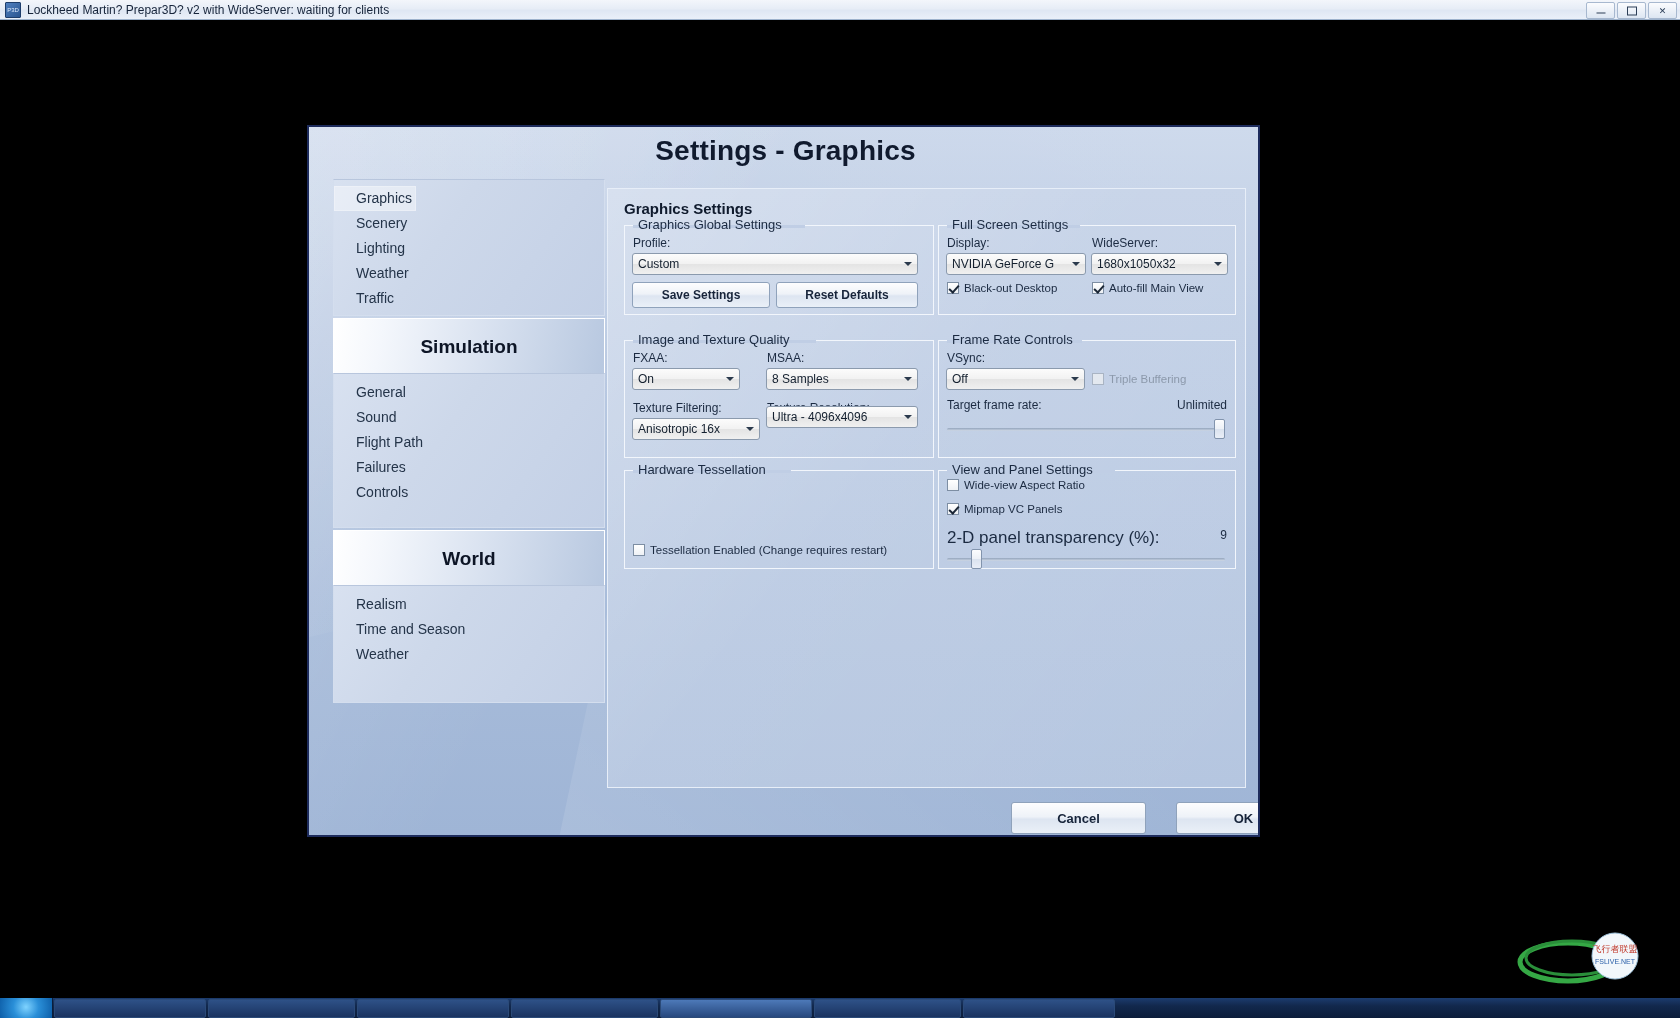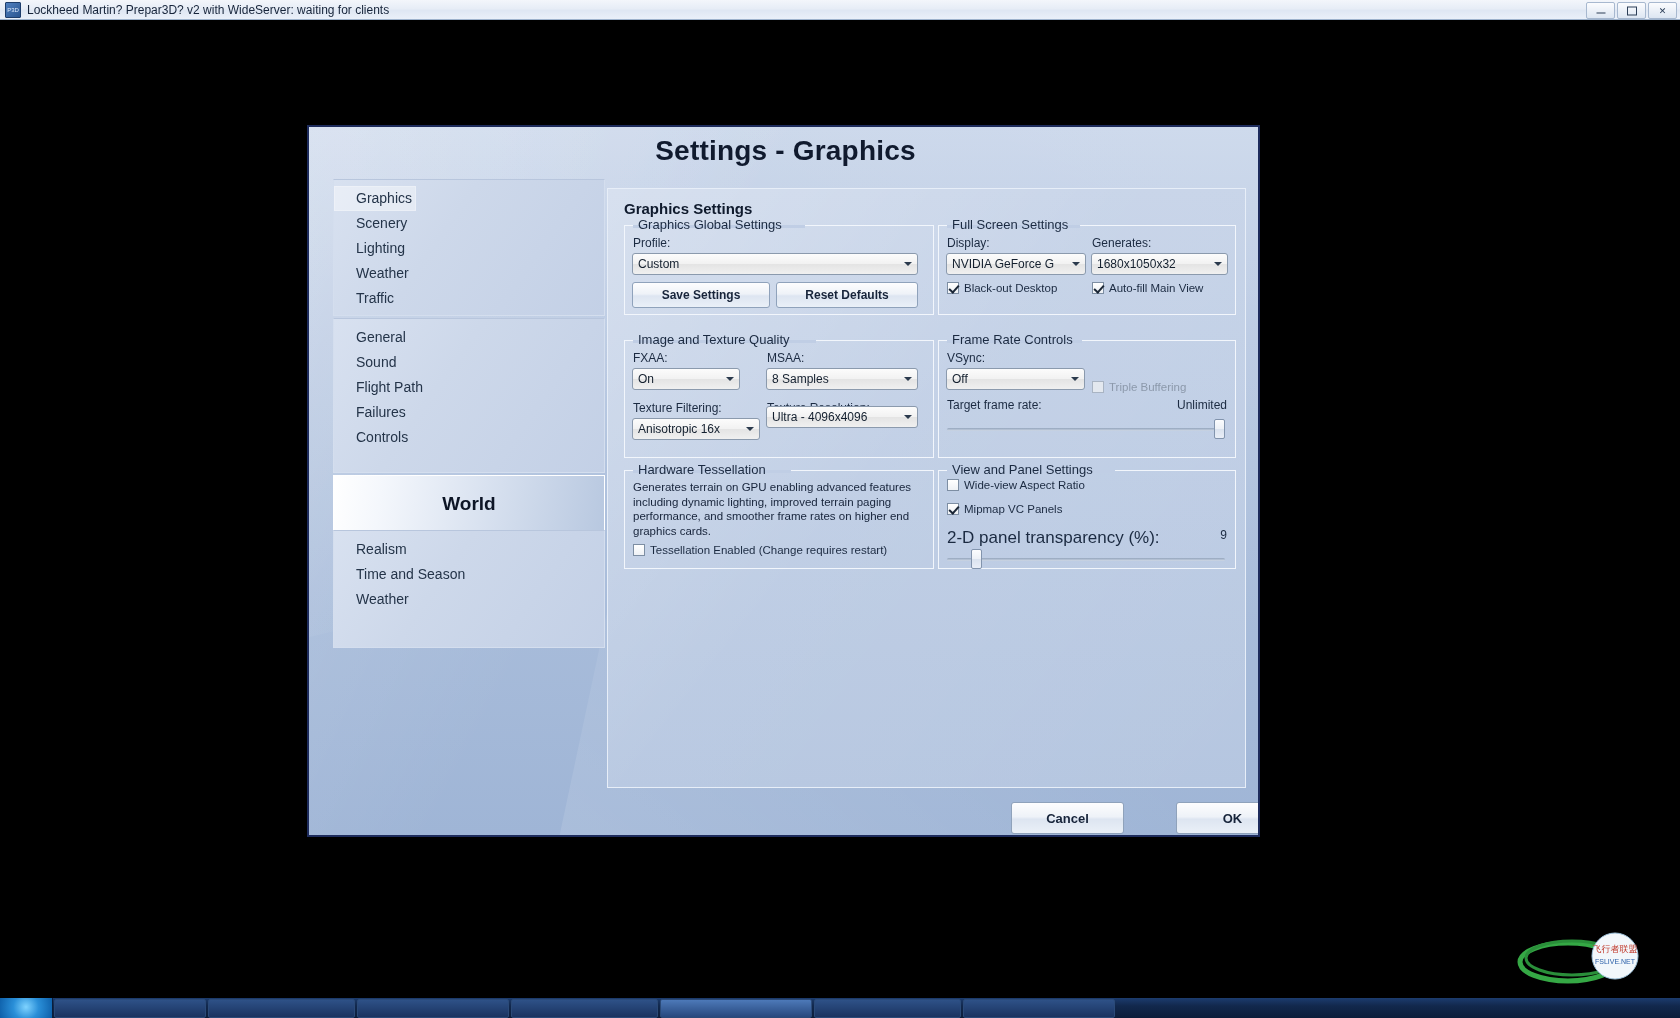--- a/index.html
+++ b/index.html
@@ -270,21 +270,21 @@
 
   
   .cbrow {
     position: absolute;
     display: flex;
     align-items: center;
     font-size: 11.5px;
     color: #1b2a41;
     white-space: nowrap;
   }
-  .cbrow.dim { color: #8c99ab; margin-top: 8px; }
+  .cbrow.dim { color: #8c99ab; }
   .cb {
     width: 12px; height: 12px;
     background: linear-gradient(to bottom, #ffffff, #eef1f5);
     border: 1px solid #7d8ea3;
     box-sizing: border-box;
     margin-right: 5px;
     position: relative;
     flex: none;
   }
   .cbrow.dim .cb { border-color: #a9b4c3; background: #e3e8ef; }
@@ -330,21 +330,21 @@
   .valuelabel {
     position: absolute;
     font-size: 12px;
     color: #1b2a41;
   }
 
   
   #btn-cancel, #btn-ok {
     position: absolute;
     height: 32px;
-    width: 113px;
+    width: 135px;
     font-size: 13px;
     z-index: 4;
   }
 
   
   #taskbar {
     position: absolute;
     left: 0; bottom: 0;
     width: 1680px; height: 20px;
     background: linear-gradient(to bottom, #1c3c6e 0%, #12284c 40%, #0c1d3a 100%);
@@ -407,20 +407,21 @@
       <div class="nav-items">
         <div class="nav-item active">Graphics</div>
         <div class="nav-item">Scenery</div>
         <div class="nav-item">Lighting</div>
         <div class="nav-item">Weather</div>
         <div class="nav-item">Traffic</div>
       </div>
     </div>
 
     <div class="nav-group" id="grp-sim">
+      <div class="nav-header">Simulation</div>
       <div class="nav-items">
         <div class="nav-item">General</div>
         <div class="nav-item">Sound</div>
         <div class="nav-item">Flight Path</div>
         <div class="nav-item">Failures</div>
         <div class="nav-item">Controls</div>
       </div>
     </div>
 
     <div class="nav-group" id="grp-world">
@@ -478,39 +479,38 @@
       <div class="combo" style="left:141px; top:65px; width:152px;">
         <span>Ultra - 4096x4096</span>
         <span class="arrowbox"></span>
       </div>
     </div>
 
     <div class="gbox" style="left:16px; top:281px; width:310px; height:99px;">
       <div class="legend-mask" style="width:158px;"></div>
       <div class="legend">Hardware Tessellation</div>
 
-      <div class="desc" style="left:8px; top:9px; width:287px;">Generates terrain on GPU enabling advanced features including dynamic lighting, improved terrain paging performance, and smoother frame rates on higher end graphics cards.</div>
 
       <div class="cbrow" style="left:8px; top:73px;">
         <span class="cb"></span>
         <span>Tessellation Enabled (Change requires restart)</span>
       </div>
     </div>
 
     <div class="gbox" style="left:330px; top:36px; width:298px; height:90px;">
       <div class="legend-mask" style="width:133px;"></div>
       <div class="legend">Full Screen Settings</div>
 
       <div class="fieldlabel" style="left:8px; top:10px;">Display:</div>
       <div class="combo" style="left:7px; top:27px; width:140px;">
         <span>NVIDIA GeForce G</span>
         <span class="arrowbox"></span>
       </div>
 
-      <div class="fieldlabel" style="left:153px; top:10px;">Generates:</div>
+      <div class="fieldlabel" style="left:153px; top:10px;">WideServer:</div>
       <div class="combo" style="left:152px; top:27px; width:137px;">
         <span>1680x1050x32</span>
         <span class="arrowbox"></span>
       </div>
 
       <div class="cbrow" style="left:8px; top:56px;">
         <span class="cb checked"></span>
         <span>Black-out Desktop</span>
       </div>
       <div class="cbrow" style="left:153px; top:56px;">

